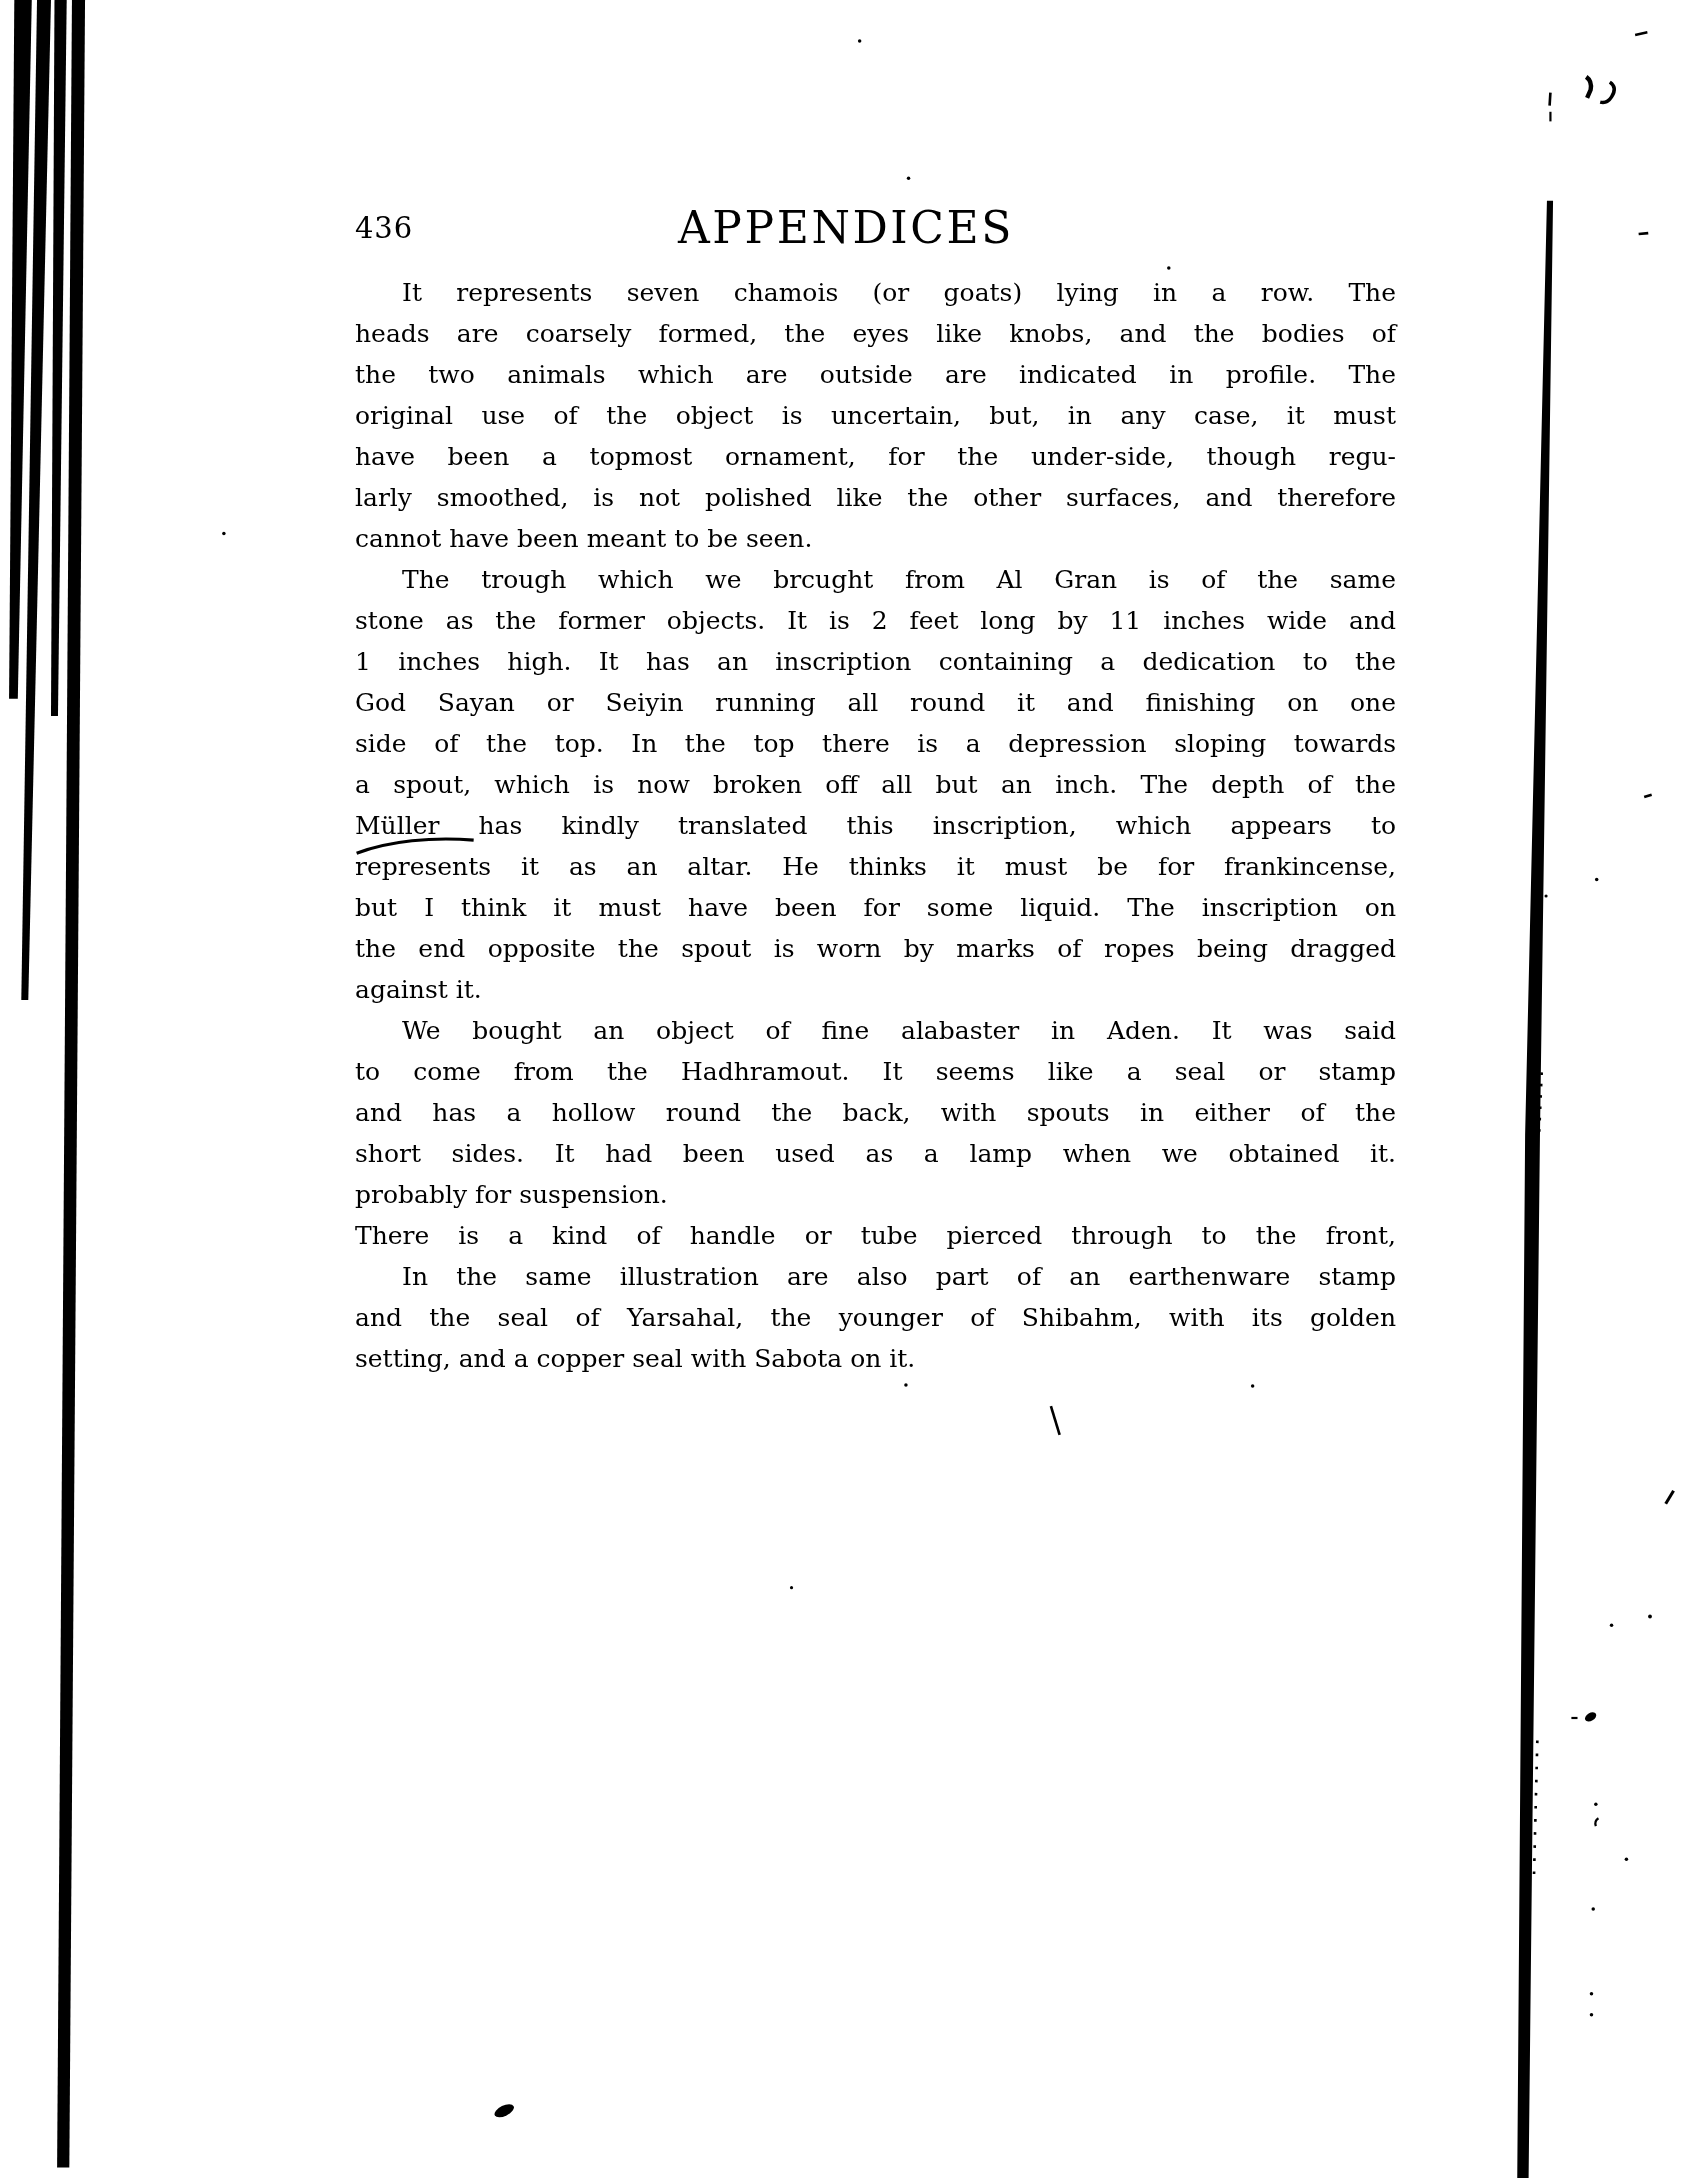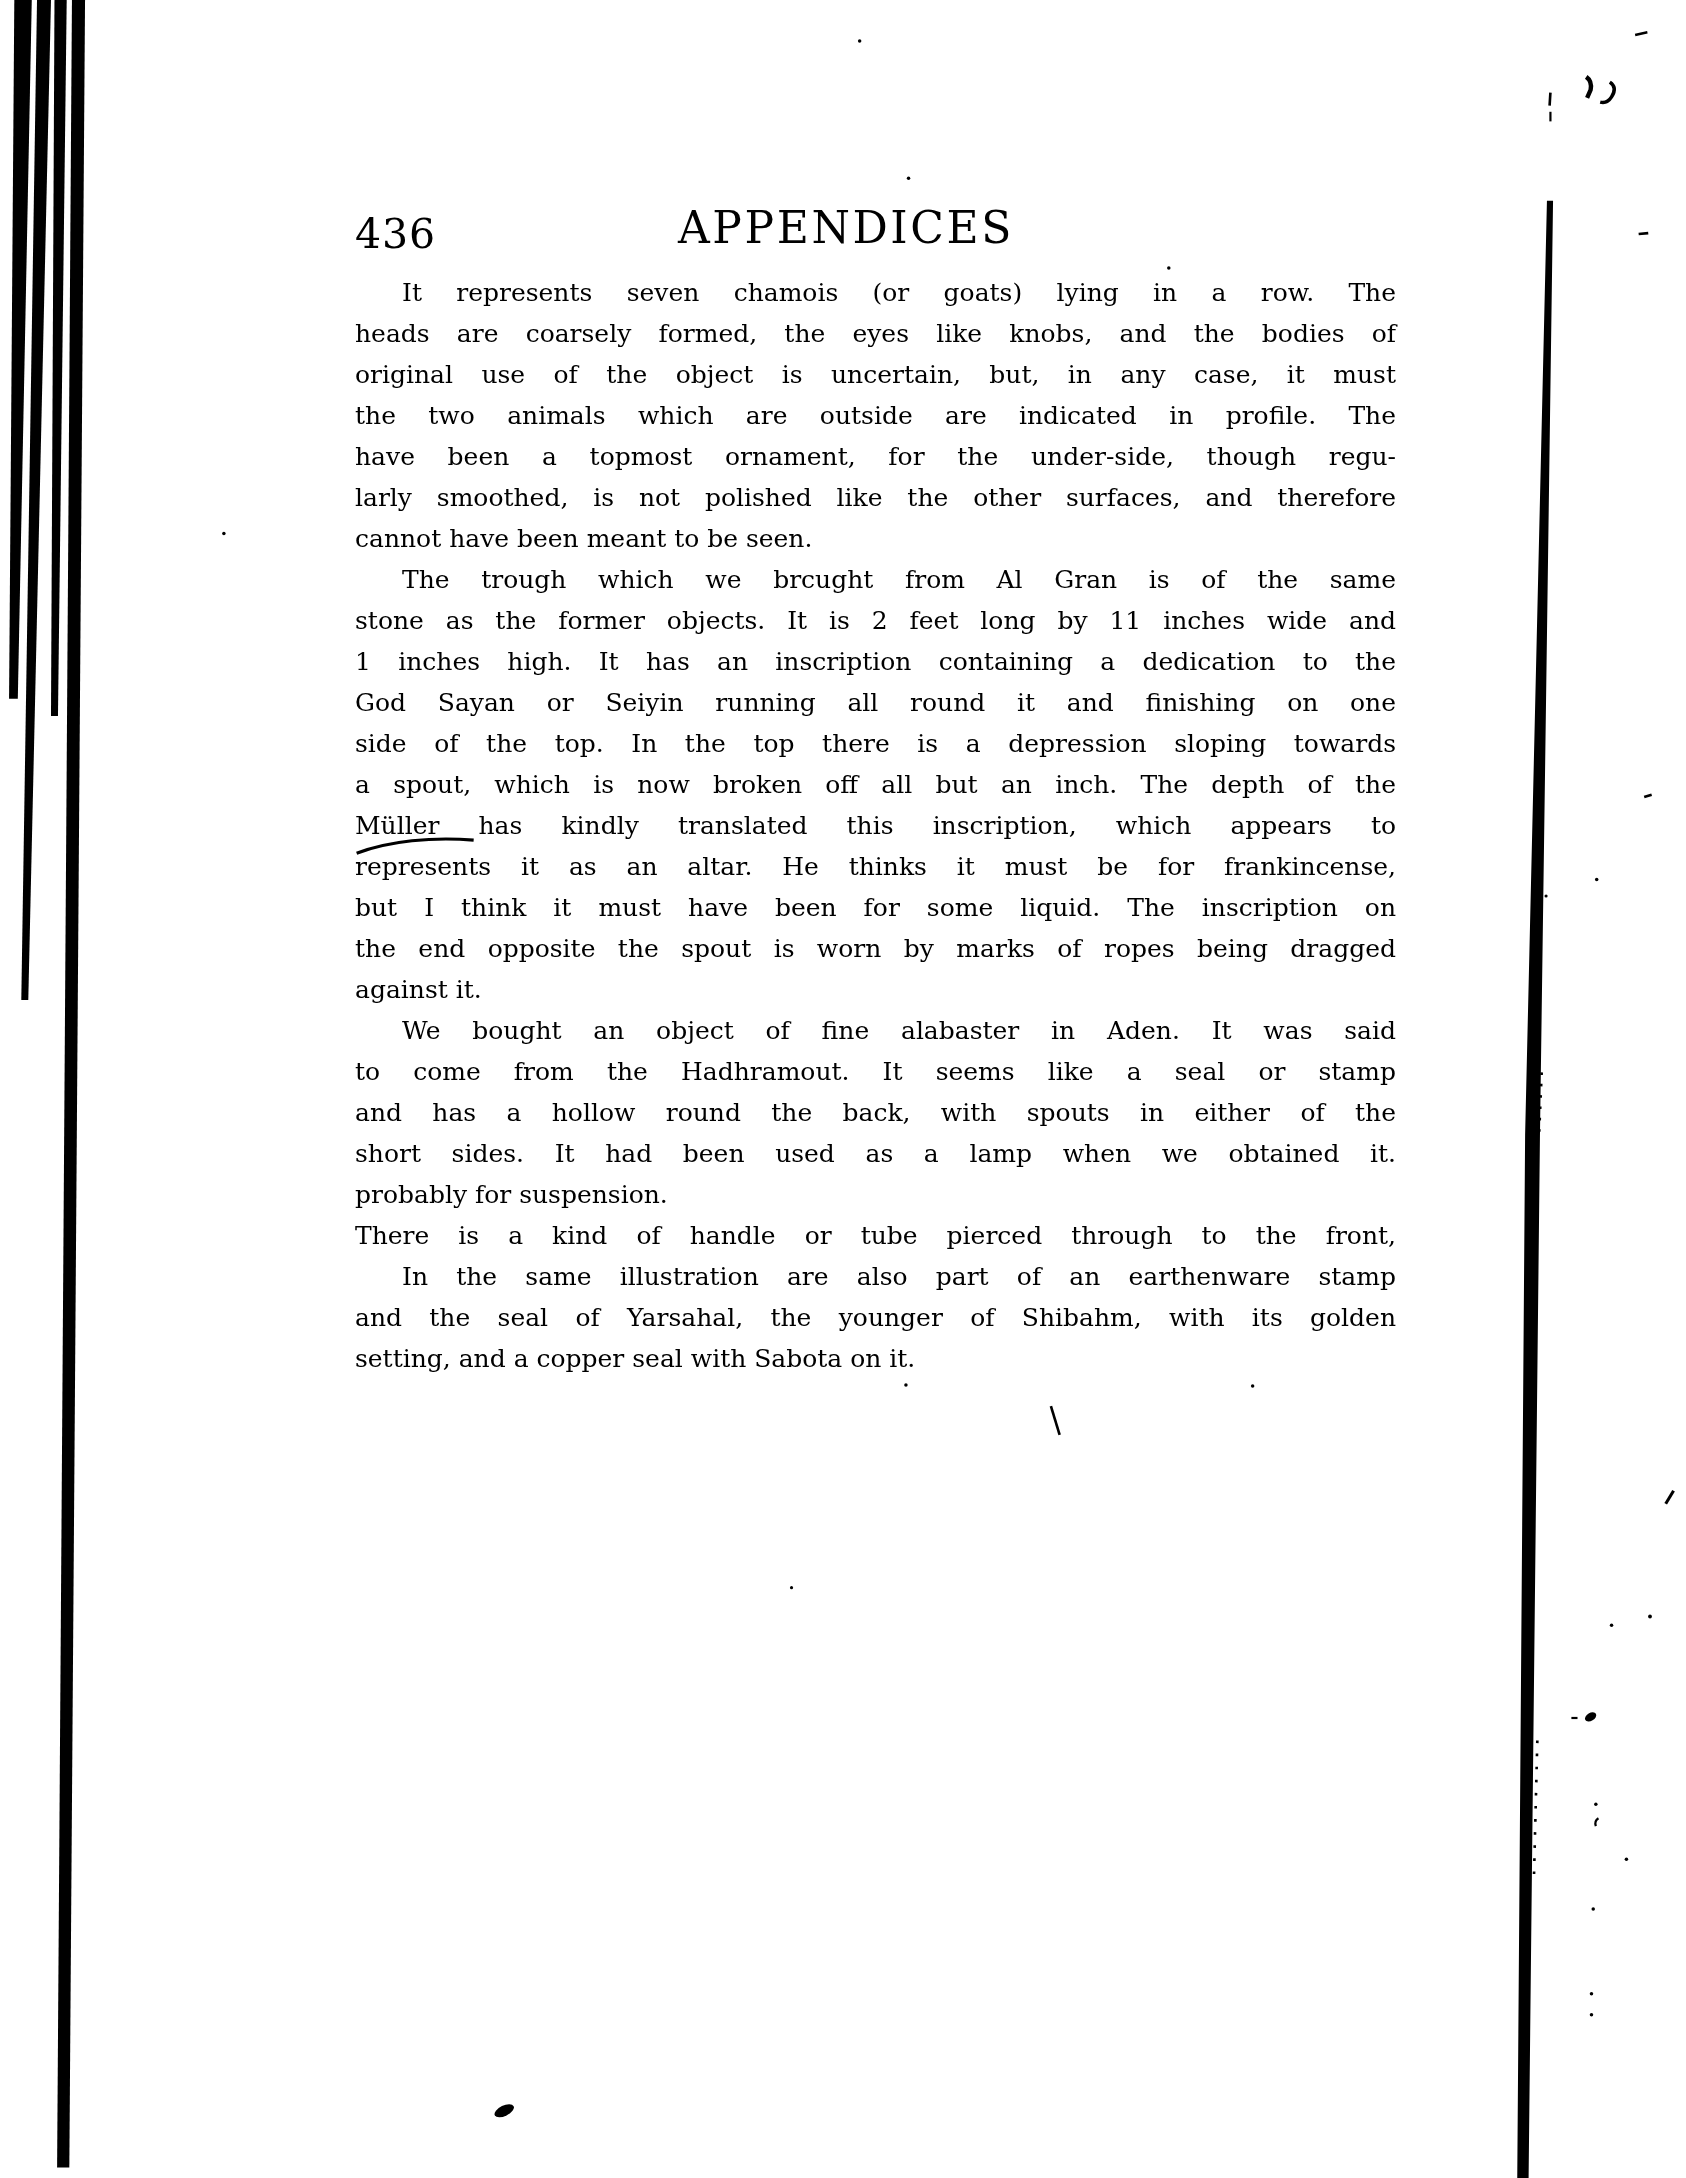--- a/index.html
+++ b/index.html
@@ -3,22 +3,22 @@
 <meta charset="utf-8">
 <style>
   html,body { margin:0; padding:0; background:#ffffff; }
   .page {
     position:relative; width:1687px; height:2178px;
     background:#ffffff; overflow:hidden;
     font-family:"DejaVu Serif", serif; color:#000;
   }
   .artifacts { position:absolute; left:0; top:0; width:1687px; height:2178px; pointer-events:none; }
   .hdr-num {
-    position:absolute; left:355px; top:212px;
-    font-size:41px; line-height:44px; letter-spacing:0.9px;
+    position:absolute; left:355px; top:206px;
+    font-size:29px; line-height:44px; letter-spacing:0.9px;
   }
   .hdr-title {
     position:absolute; left:355px; top:206px; width:982px;
     text-align:center; font-size:44px; line-height:44px; letter-spacing:2.6px;
   }
   .textblock {
     position:absolute; left:355px; top:272px; width:1041px;
     font-size:25px;
   }
   .line {
@@ -95,22 +95,22 @@
     </g>
   </svg>
 
   <div class="hdr-num">436</div>
   <div class="hdr-title">APPENDICES</div>
 
   <div class="textblock">
 
     <div class="line indent">It represents seven chamois (or goats) lying in a row.  The</div>
     <div class="line">heads are coarsely formed, the eyes like knobs, and the bodies of</div>
+    <div class="line">the two animals which are outside are indicated in profile.  The</div>
     <div class="line">original use of the object is uncertain, but, in any case, it must</div>
-    <div class="line">the two animals which are outside are indicated in profile.  The</div>
     <div class="line">have been a topmost ornament, for the under-side, though regu-</div>
     <div class="line">larly smoothed, is not polished like the other surfaces, and therefore</div>
     <div class="line last">cannot have been meant to be seen.</div>
 
     <div class="line indent">The trough which we brcught from Al Gran is of the same</div>
     <div class="line">stone as the former objects.  It is 2 feet long by 11 inches wide and</div>
     <div class="line">1 inches high.  It has an inscription containing a dedication to the</div>
     <div class="line">God Sayan or Seiyin running all round it and finishing on one</div>
     <div class="line">side of the top.  In the top there is a depression sloping towards</div>
     <div class="line">a spout, which is now broken off all but an inch.  The depth of the</div>

